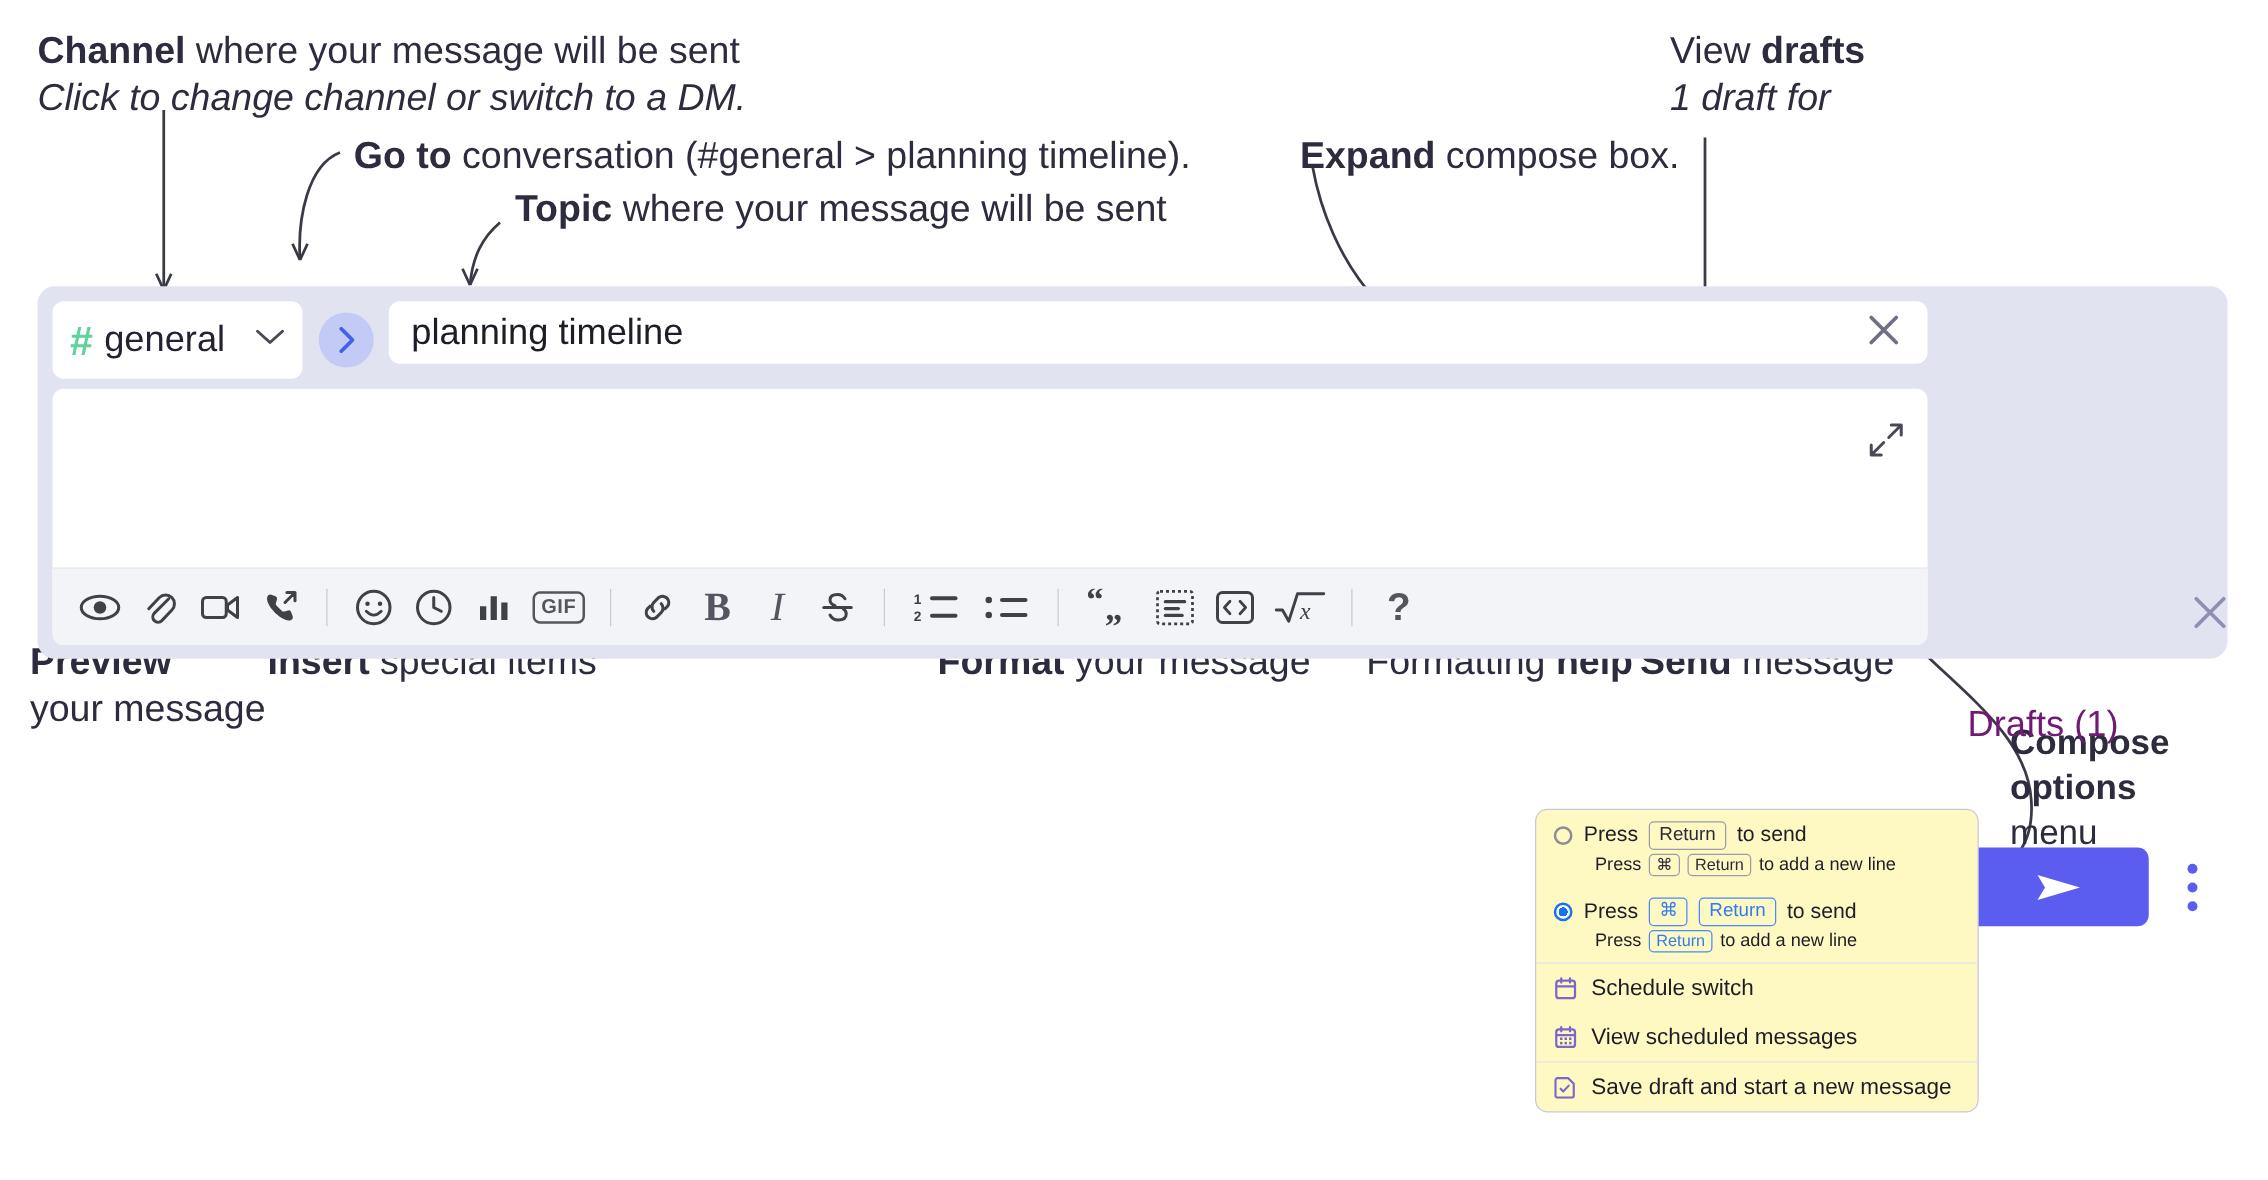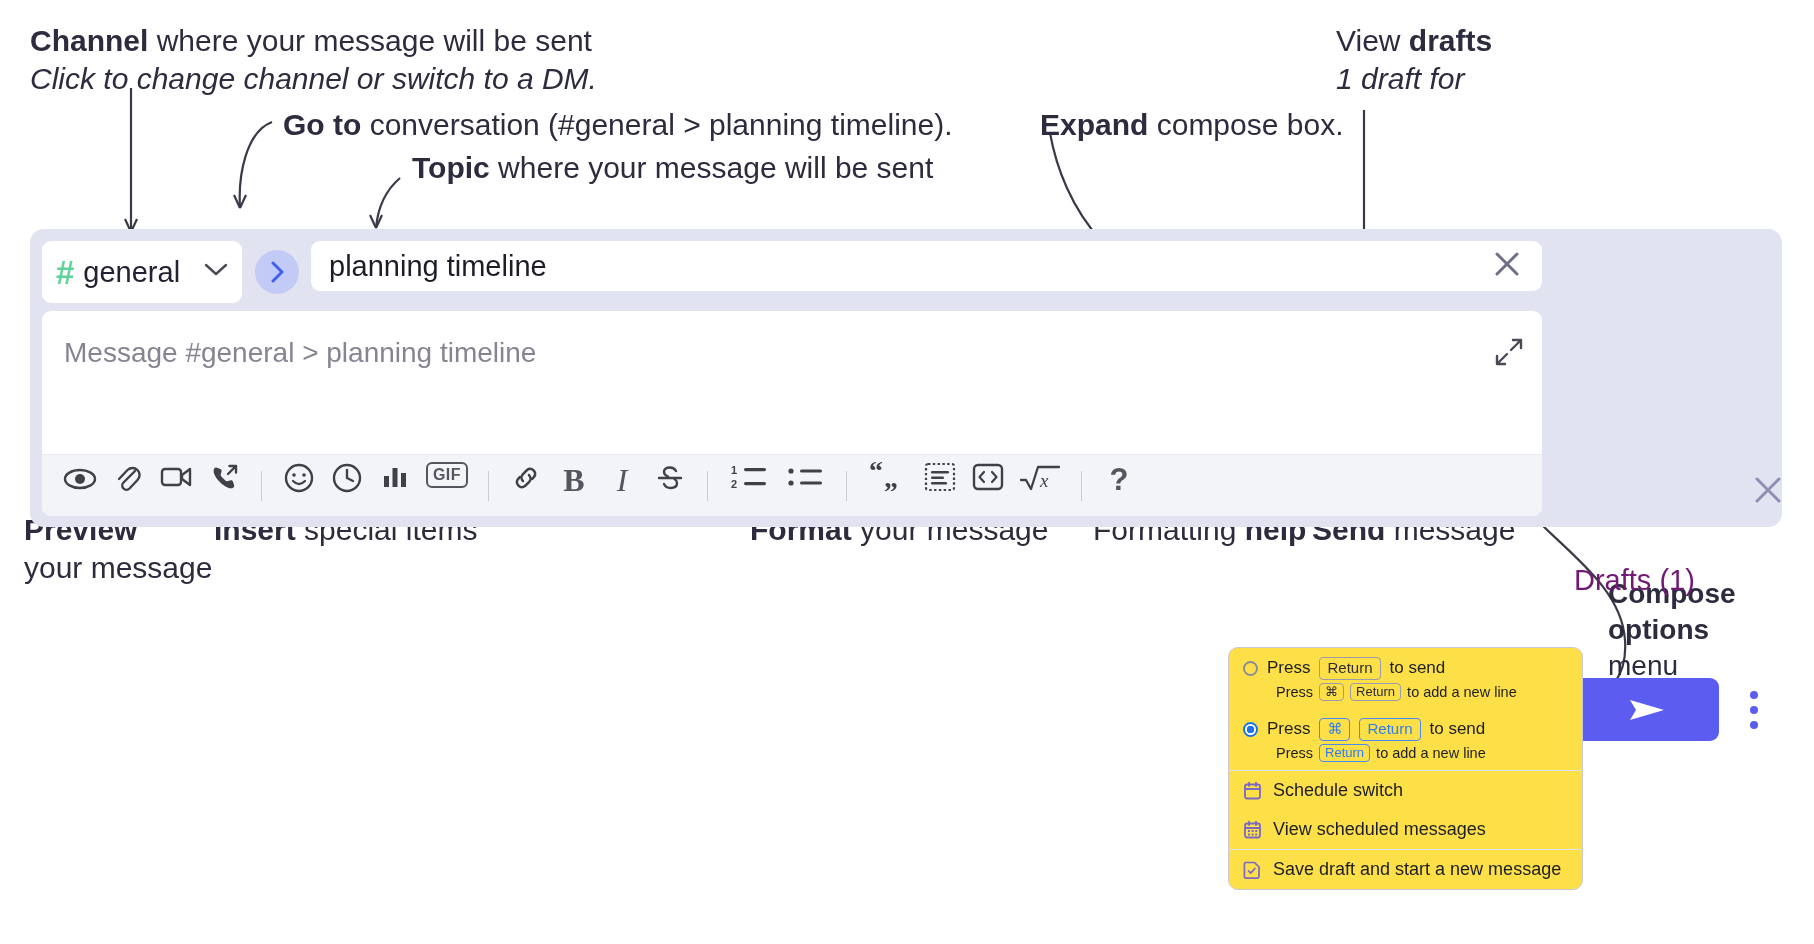--- a/index.html
+++ b/index.html
@@ -69,21 +69,21 @@
   #expand-btn{position:absolute;right:18px;top:26px;}
 
   
   #toolbar{
     position:absolute;left:0;bottom:0;width:1500px;height:62px;
     background:#f3f4f8;border-top:1px solid #e8e9ef;
     display:flex;align-items:center;padding:0 14px;box-sizing:border-box;
     gap:0px;
   }
   .tb{
-    width:48px;height:48px;display:flex;align-items:flex-start;justify-content:center;
+    width:48px;height:48px;display:flex;align-items:center;justify-content:center;
     color:#54565f;flex:none;
   }
   .tb.wide{width:56px;}
   .tb-sep{width:1px;height:30px;background:#c9cad3;margin:0 13px;flex:none;}
   .gif-box{
     border:2.5px solid #54565f;border-radius:6px;font-size:16px;font-weight:bold;
     padding:2px 5px;letter-spacing:.5px;color:#54565f;
   }
   .glyph-b{font-family:"Liberation Serif",serif;font-size:32px;font-weight:bold;}
   .glyph-i{font-family:"Liberation Serif",serif;font-size:32px;font-style:italic;}
@@ -100,21 +100,21 @@
   #kebab{
     position:absolute;left:1711px;top:455px;width:26px;height:52px;
     display:flex;flex-direction:column;align-items:center;justify-content:center;gap:7px;
   }
   .kdot{width:8px;height:8px;border-radius:50%;background:#5b5cf0;}
   #panel-close{position:absolute;left:1720px;top:243px;}
 
   
   #options-menu{
     position:absolute;left:1228px;top:647px;width:355px;
-    background:#fde047;border:1.5px solid #c8c9d2;border-radius:10px;
+    background:#fef9c3;border:1.5px solid #c8c9d2;border-radius:10px;
     box-sizing:border-box;
     font-size:17px;color:#1d1d27;
     overflow:hidden;
   }
   .radio-row{display:flex;align-items:center;padding:9px 14px 2px 14px;gap:9px;}
   .sub-row{display:flex;align-items:center;padding:1px 14px 8px 47px;gap:6px;font-size:14.5px;}
   .radio-o{width:15px;height:15px;border:2px solid #8b8c98;border-radius:50%;flex:none;box-sizing:border-box;}
   .radio-on{width:15px;height:15px;border:2px solid #1a73e8;border-radius:50%;flex:none;box-sizing:border-box;
     background:radial-gradient(circle,#1a73e8 0 46%,#fff 48% 100%);}
   .key{
@@ -242,21 +242,20 @@
         <span id="topic-value">planning timeline</span>
         <span id="topic-clear">
           <svg width="34" height="34" viewBox="0 0 34 34">
               <path d="M7 7 L27 27 M27 7 L7 27" stroke="#6f6f86" stroke-width="3" stroke-linecap="round"></path>
             </svg>
         </span>
       </div>
     </div>
 
     <div id="message-box">
-      <div id="placeholder">Message #general &gt; planning timeline</div>
       <div id="expand-btn">
         <svg width="30" height="30" viewBox="0 0 30 30">
           <path d="M17 13 L27 3 M27 3 L19 3 M27 3 L27 11" fill="none" stroke="#4a4a57" stroke-width="2.4" stroke-linecap="round" stroke-linejoin="round"></path>
           <path d="M13 17 L3 27 M3 27 L11 27 M3 27 L3 19" fill="none" stroke="#4a4a57" stroke-width="2.4" stroke-linecap="round" stroke-linejoin="round"></path>
         </svg>
       </div>
 
       <div id="toolbar">
 
         <div class="tb">

